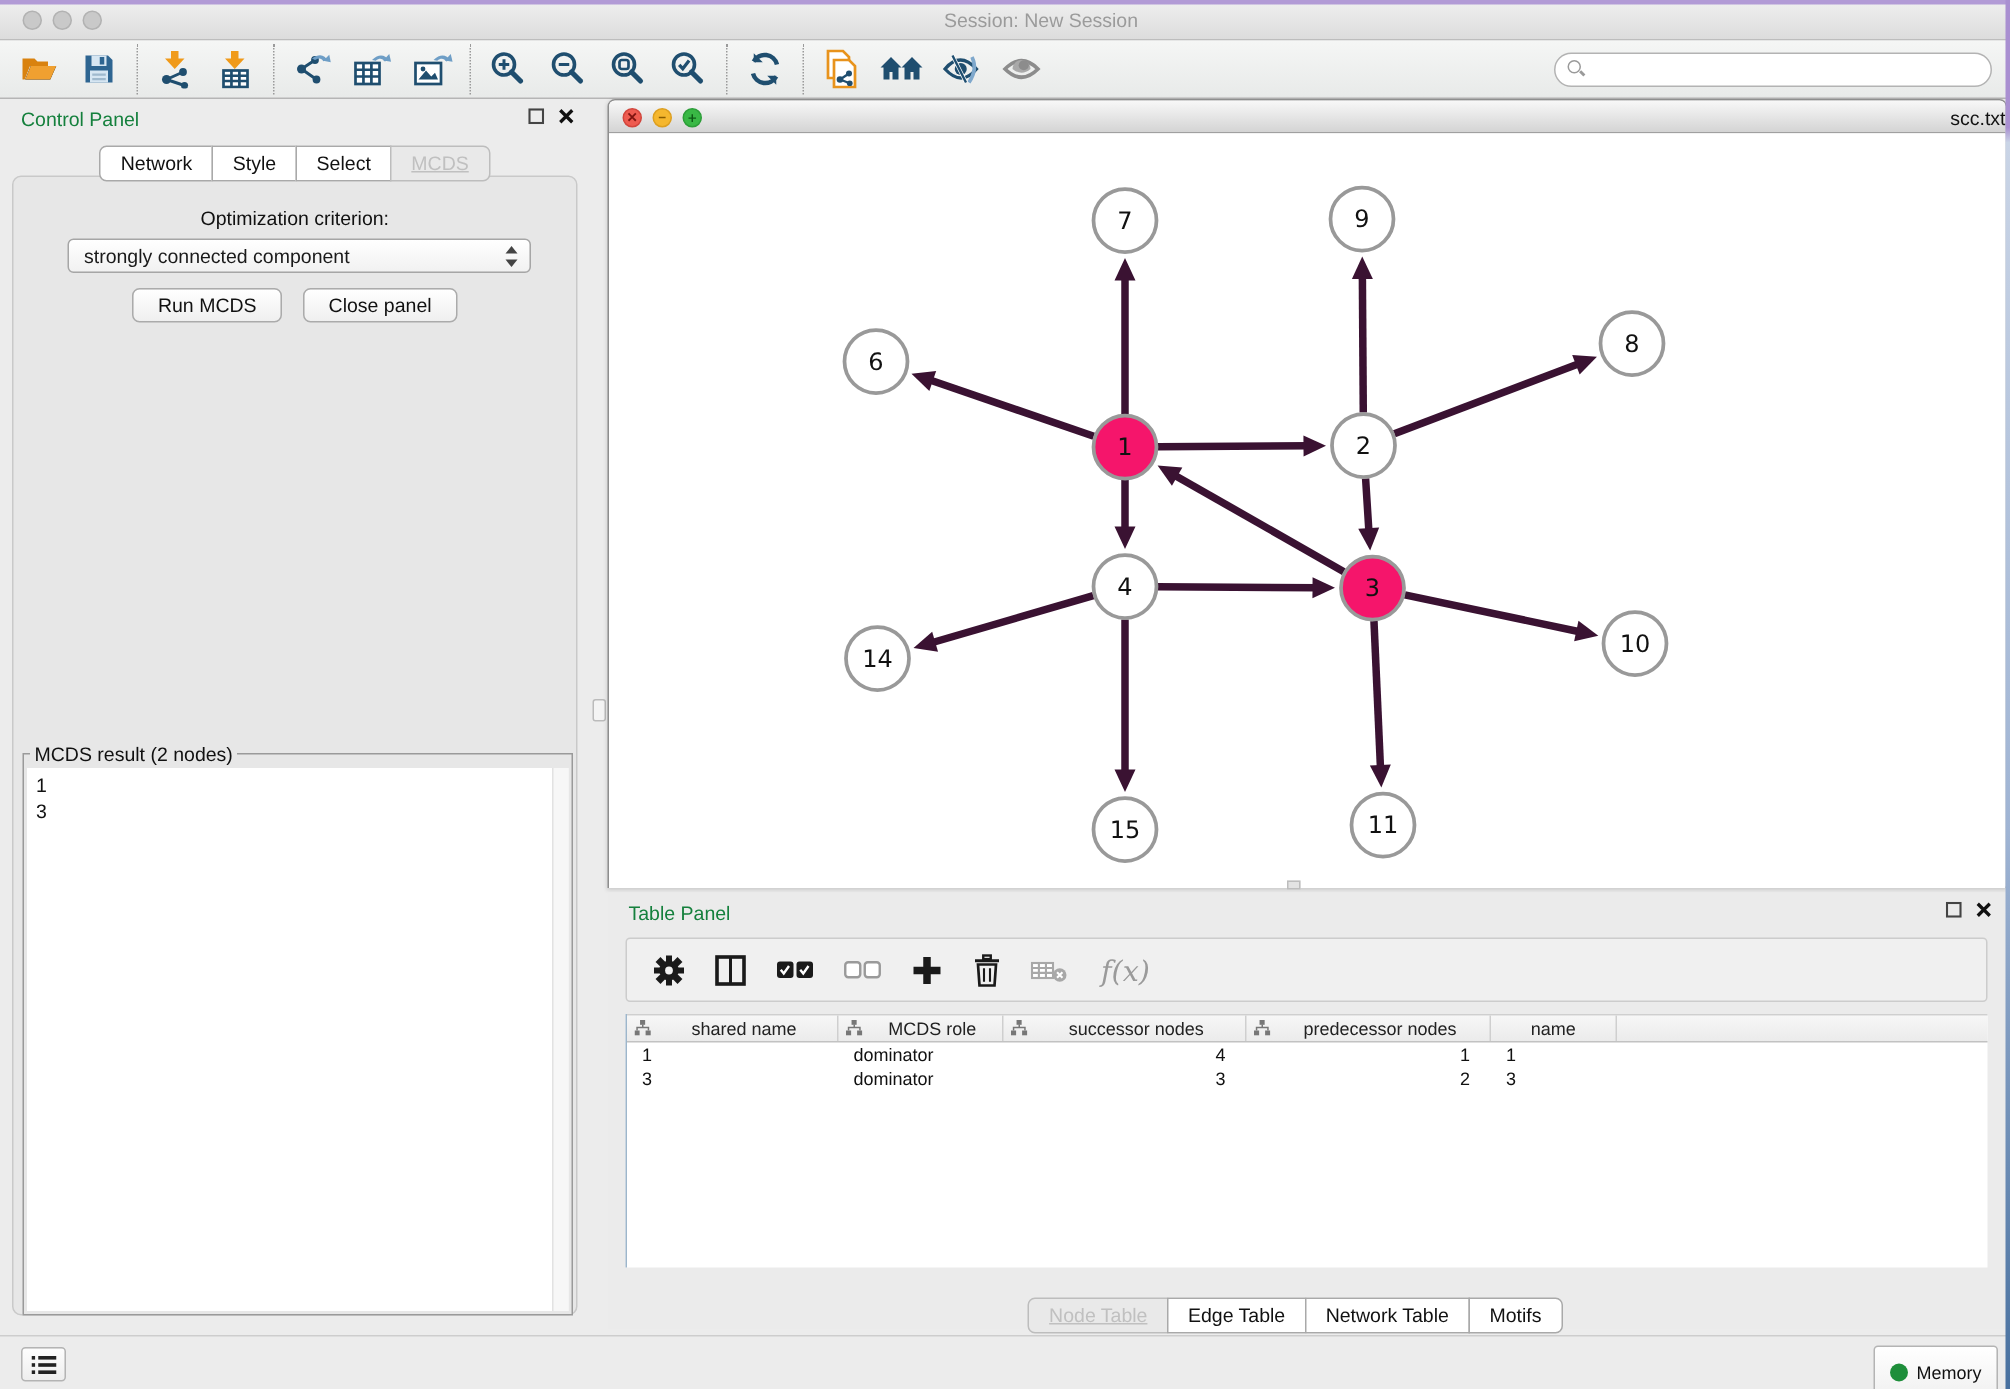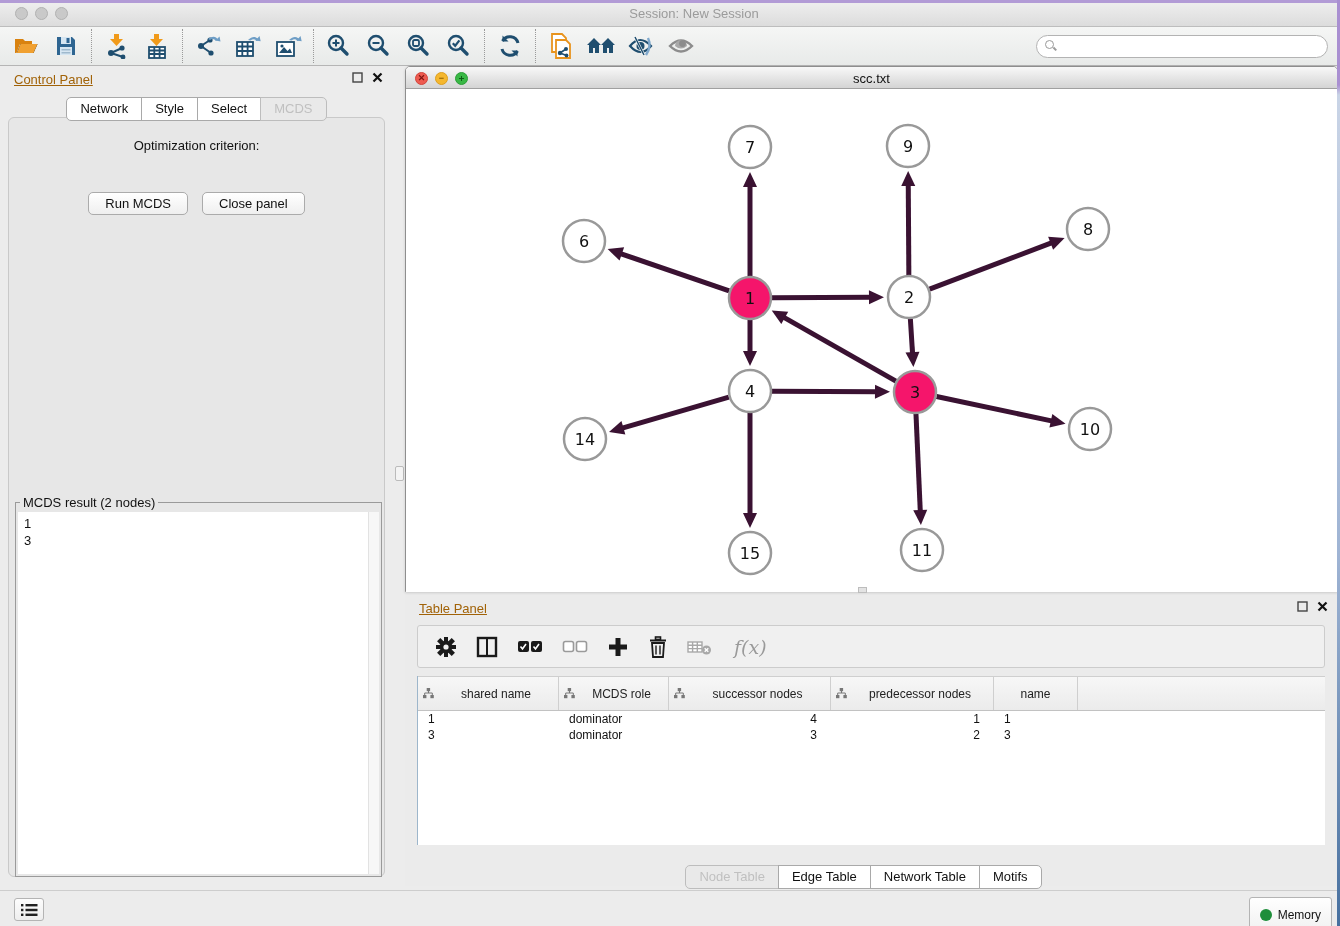--- a/index.html
+++ b/index.html
@@ -26,28 +26,28 @@
   #search-wrap { margin-left:auto; margin-right:12px; width:292px; height:23px; background:#fff;
     border:1px solid #b3b3b3; border-radius:12px; display:flex; align-items:center; padding-left:8px; }
   #search-wrap input { border:none; outline:none; flex:1; height:18px; font-size:12px; background:transparent; }
   .mag { position:relative; width:12px; height:12px; flex:0 0 auto; }
   .mag::before { content:""; position:absolute; left:0; top:0; width:7px; height:7px; border:1.5px solid #9a9a9a; border-radius:50%; }
   .mag::after { content:""; position:absolute; left:8px; top:8px; width:4px; height:1.5px; background:#9a9a9a; transform:rotate(45deg); }
 
   
   #control-panel { position:absolute; left:0; top:66px; width:393px; height:820px; background:#ececec; }
   .panel-head { position:absolute; left:0; top:0; width:100%; height:26px; }
-  .panel-head .ph-title { position:absolute; left:14px; top:6px; font-size:13px; color:#a16207;text-decoration:underline; }
+  .panel-head .ph-title { position:absolute; left:14px; top:6px; font-size:13px; color:#15803d; }
   .ph-icons { position:absolute; right:10px; top:6px; display:flex; gap:9px; align-items:center; }
 
   #cp-tabs { position:absolute; top:31px; left:0; width:100%; display:flex; justify-content:center; z-index:2;align-items:flex-end; }
   .tab { background:#fff; border:1px solid #a9a9a9; font-size:13px; padding:3px 13px 4px; margin-left:-1px; color:#111; }
   .tab:first-child { border-radius:5px 0 0 5px; margin-left:0; }
   .tab:last-child { border-radius:0 5px 5px 0; }
-  .tab.active { background:#e9e9e9; color:#c0c0c0; border-color:#bdbdbd; }
+  .tab.active { background:#e9e9e9; color:#c0c0c0; border-color:#bdbdbd;text-decoration:underline; }
 
   #cp-body { position:absolute; left:8px; top:51px; width:377px; height:760px; background:#e7e7e7;
     border:1px solid #c9c9c9; border-radius:6px; }
   #opt-label { position:absolute; top:20px; left:0; right:0; text-align:center; font-size:13px; color:#111; }
   #criterion-select { position:absolute; top:41px; left:36px; width:309px; height:23px; background:linear-gradient(#ffffff,#f1f1f1);
     border:1px solid #a6a6a6; border-radius:4px; font-size:13px; display:flex; align-items:center; padding-left:10px; }
   .stepper { position:absolute; right:6px; top:4px; width:11px; height:14px; }
   .stepper::before { content:""; position:absolute; left:1px; top:0; border-left:4.5px solid transparent; border-right:4.5px solid transparent; border-bottom:5px solid #444; }
   .stepper::after { content:""; position:absolute; left:1px; bottom:0; border-left:4.5px solid transparent; border-right:4.5px solid transparent; border-top:5px solid #444; }
   #cp-buttons { position:absolute; top:74px; left:0; right:0; display:flex; justify-content:center; gap:14px; }
@@ -61,32 +61,32 @@
   #result-scroll { position:absolute; right:0; top:0; bottom:0; width:11px; background:#f7f7f7; border-left:1px solid #e2e2e2; }
 
   
   #v-splitter-handle { position:absolute; left:395px; top:466px; width:9px; height:15px; background:#f4f4f4; border:1px solid #bbb; border-radius:2px; }
 
   
   #network-window { position:absolute; left:405px; top:66px; width:933px; height:526px;
     border:1px solid #8e8e8e; border-radius:5px 5px 0 0; background:#fff; box-shadow:0 1px 3px rgba(0,0,0,0.15); }
   #nw-titlebar { position:absolute; left:0; top:0; right:0; height:22px; border-radius:4px 4px 0 0;
     background:linear-gradient(#f8f8f8,#d4d4d4); border-bottom:1px solid #a0a0a0; }
-  #nw-titlebar .title { position:absolute; left:0; right:0; top:4px; text-align:center; font-size:13px; color:#111; }
+  #nw-titlebar .title { position:absolute; left:0; right:0; top:4px; text-align:right; font-size:13px; color:#111; }
   .nw-dot { position:absolute; top:4.5px; width:13px; height:13px; border-radius:50%; font-size:9px; font-weight:bold;
     display:flex; align-items:center; justify-content:center; }
   #nw-canvas { position:absolute; left:0; top:22px; width:931px; height:503px; background:#fff; }
   #h-splitter-handle { position:absolute; left:452px; bottom:-2px; width:9px; height:6px; background:#e3e3e3; border:1px solid #bdbdbd; }
 
   
   #table-panel { position:absolute; left:405px; top:595px; width:933px; height:291px; background:#ebebeb; }
   #tp-toolbar { position:absolute; left:12px; top:30px; width:908px; height:43px; background:#f0f0f0;
     border:1px solid #cccccc; border-radius:3px; display:flex; align-items:center; gap:19px; padding-left:17px; }
   #tp-table { position:absolute; left:12px; top:81px; width:908px; height:169px; background:#fff; border-left:1px solid #9db6cb; }
-  #tp-header { display:flex; height:35px; background:linear-gradient(#f7f7f7,#ebebeb); border-top:1px solid #cfcfcf; border-bottom:1px solid #c2c2c2; }
+  #tp-header { display:flex; height:19px; background:linear-gradient(#f7f7f7,#ebebeb); border-top:1px solid #cfcfcf; border-bottom:1px solid #c2c2c2; }
   .th { position:relative; display:flex; align-items:center; border-right:1px solid #cfcfcf; font-size:12px; color:#222; }
   .th .th-label { flex:1; text-align:center; padding:0 4px; white-space:nowrap; overflow:hidden; }
   .tr { display:flex; height:16px; font-size:12px; color:#111; }
   .td { padding:1px 10px 0; white-space:nowrap; overflow:hidden; }
   .td.right { text-align:right; padding-right:14px; }
   #tp-tabs { position:absolute; left:0; right:16px; top:270px; display:flex; justify-content:center; }
 
   
   #status-bar { position:absolute; left:0; top:890px; width:1340px; height:36px; background:#ececec; border-top:1px solid #cdcdcd; }
   #list-btn { position:absolute; left:14px; top:7px; width:30px; height:23px; background:linear-gradient(#fdfdfd,#eee);
@@ -266,20 +266,24 @@
     </span>
   </div>
   <div id="cp-tabs">
       <div class="tab">Network</div>
       <div class="tab">Style</div>
       <div class="tab">Select</div>
       <div class="tab active">MCDS</div>
     </div>
   <div id="cp-body">
     <div id="opt-label">Optimization criterion:</div>
+    <div id="criterion-select">
+      <span>strongly connected component</span>
+      <span class="stepper"></span>
+    </div>
     <div id="cp-buttons">
       <div class="aqua-btn">Run MCDS</div>
       <div class="aqua-btn">Close panel</div>
     </div>
     <fieldset id="result-fieldset">
       <legend>MCDS result (2 nodes)</legend>
       <div style="position:relative; width:100%; height:100%;">
         <div id="result-box">
           <div id="result-lines">
               <div>1</div>

